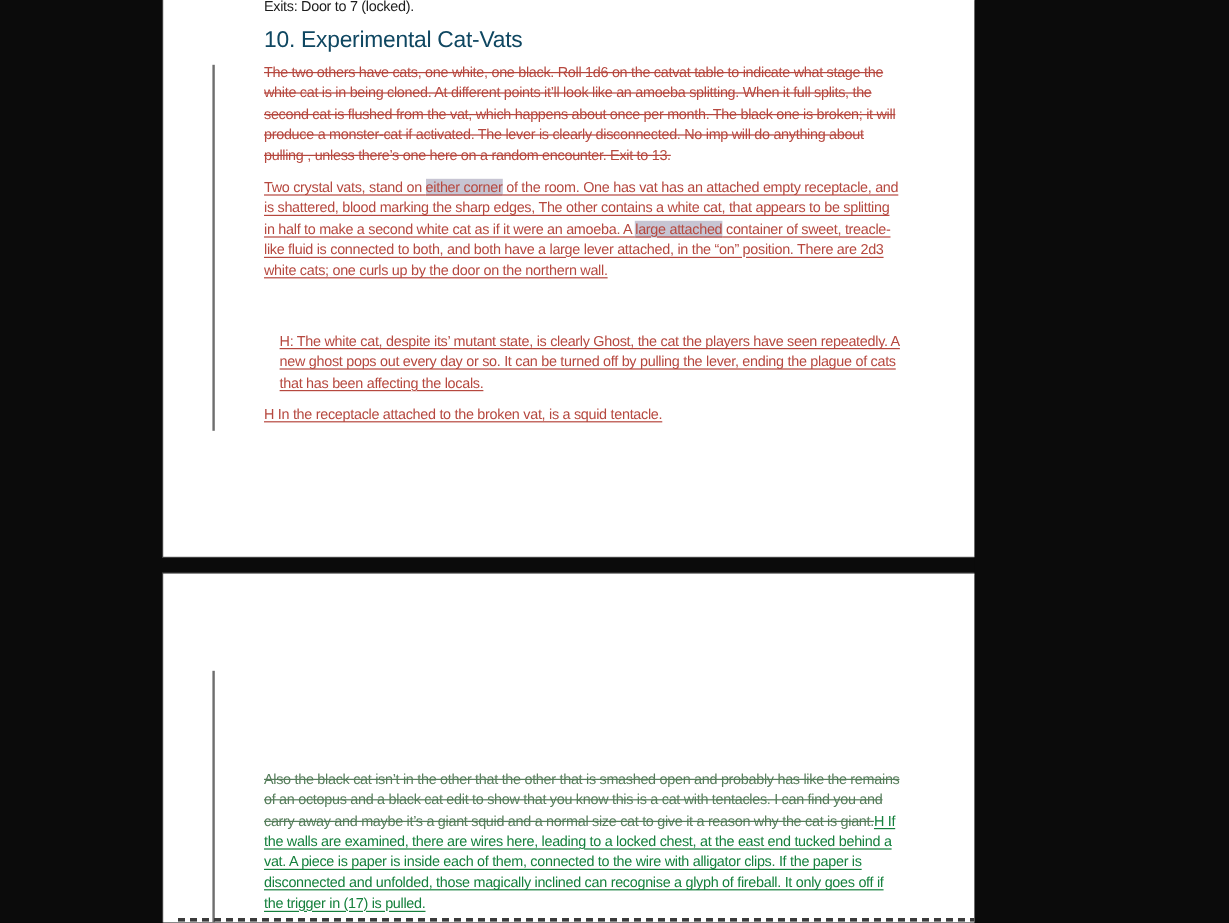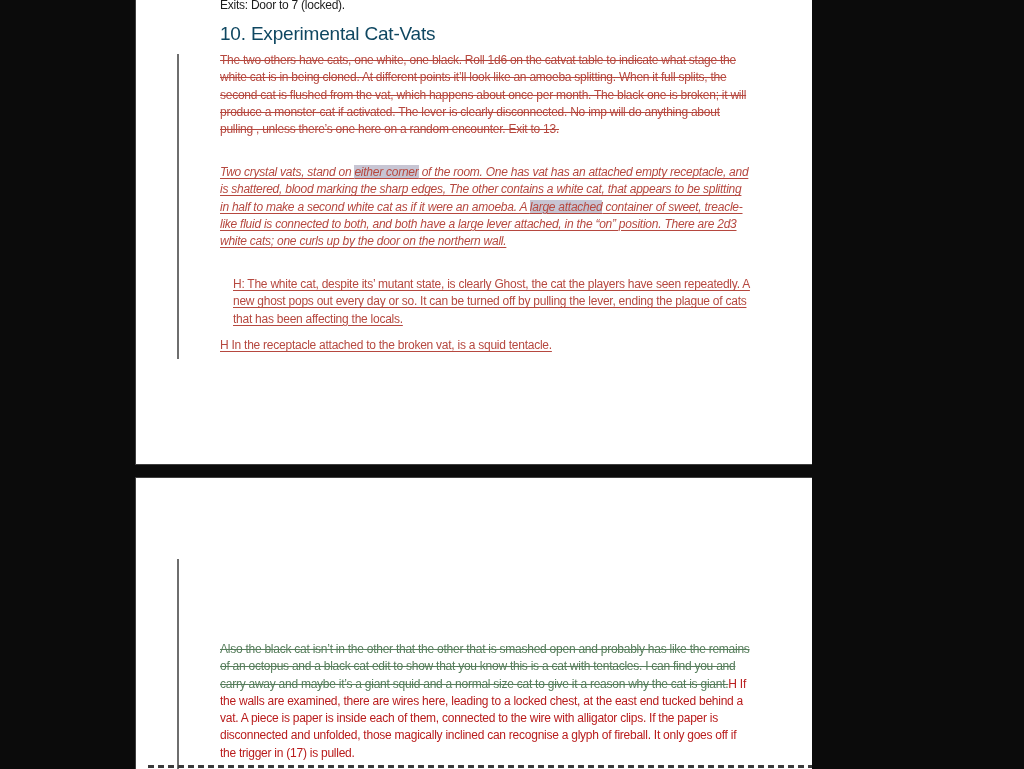--- a/index.html
+++ b/index.html
@@ -21,25 +21,25 @@
     margin:0;color:#1c1c1c;
   }
   .exits-line{top:-3px;color:#1c1c1c;}
   .heading{
     top:22px;font-size:19px;line-height:24px;font-weight:400;
     letter-spacing:-0.2px;color:#0F4761;width:560px;
   }
   .del{color:#b6483f;text-decoration:line-through;text-decoration-thickness:1px;}
   .ins{color:#b6483f;text-decoration:underline;text-decoration-thickness:1px;text-underline-offset:2px;}
   .gdel{color:#567d5b;text-decoration:line-through;text-decoration-thickness:1px;}
-  .insx{color:#b91c1c;text-decoration-thickness:1px;text-underline-offset:2px;}
+  .insx{color:#15803d;text-decoration:underline;text-decoration-thickness:1px;text-underline-offset:2px;}
   .hl{background:#c7c5d3;}
 
   .p1{top:52px;}
-  .p2{top:164px;font-style:italic;}
+  .p2{top:148px;}
   .p3{top:276px;margin-left:13px;}
   .p4{top:337px;}
 
   .pA{top:84px;}
   .pB{top:110px;}
   .pC{top:137px;}
   .pD{top:163px;}
 
   .change-bar{
     position:absolute;left:41px;width:1.5px;background:#6e6e6e;

